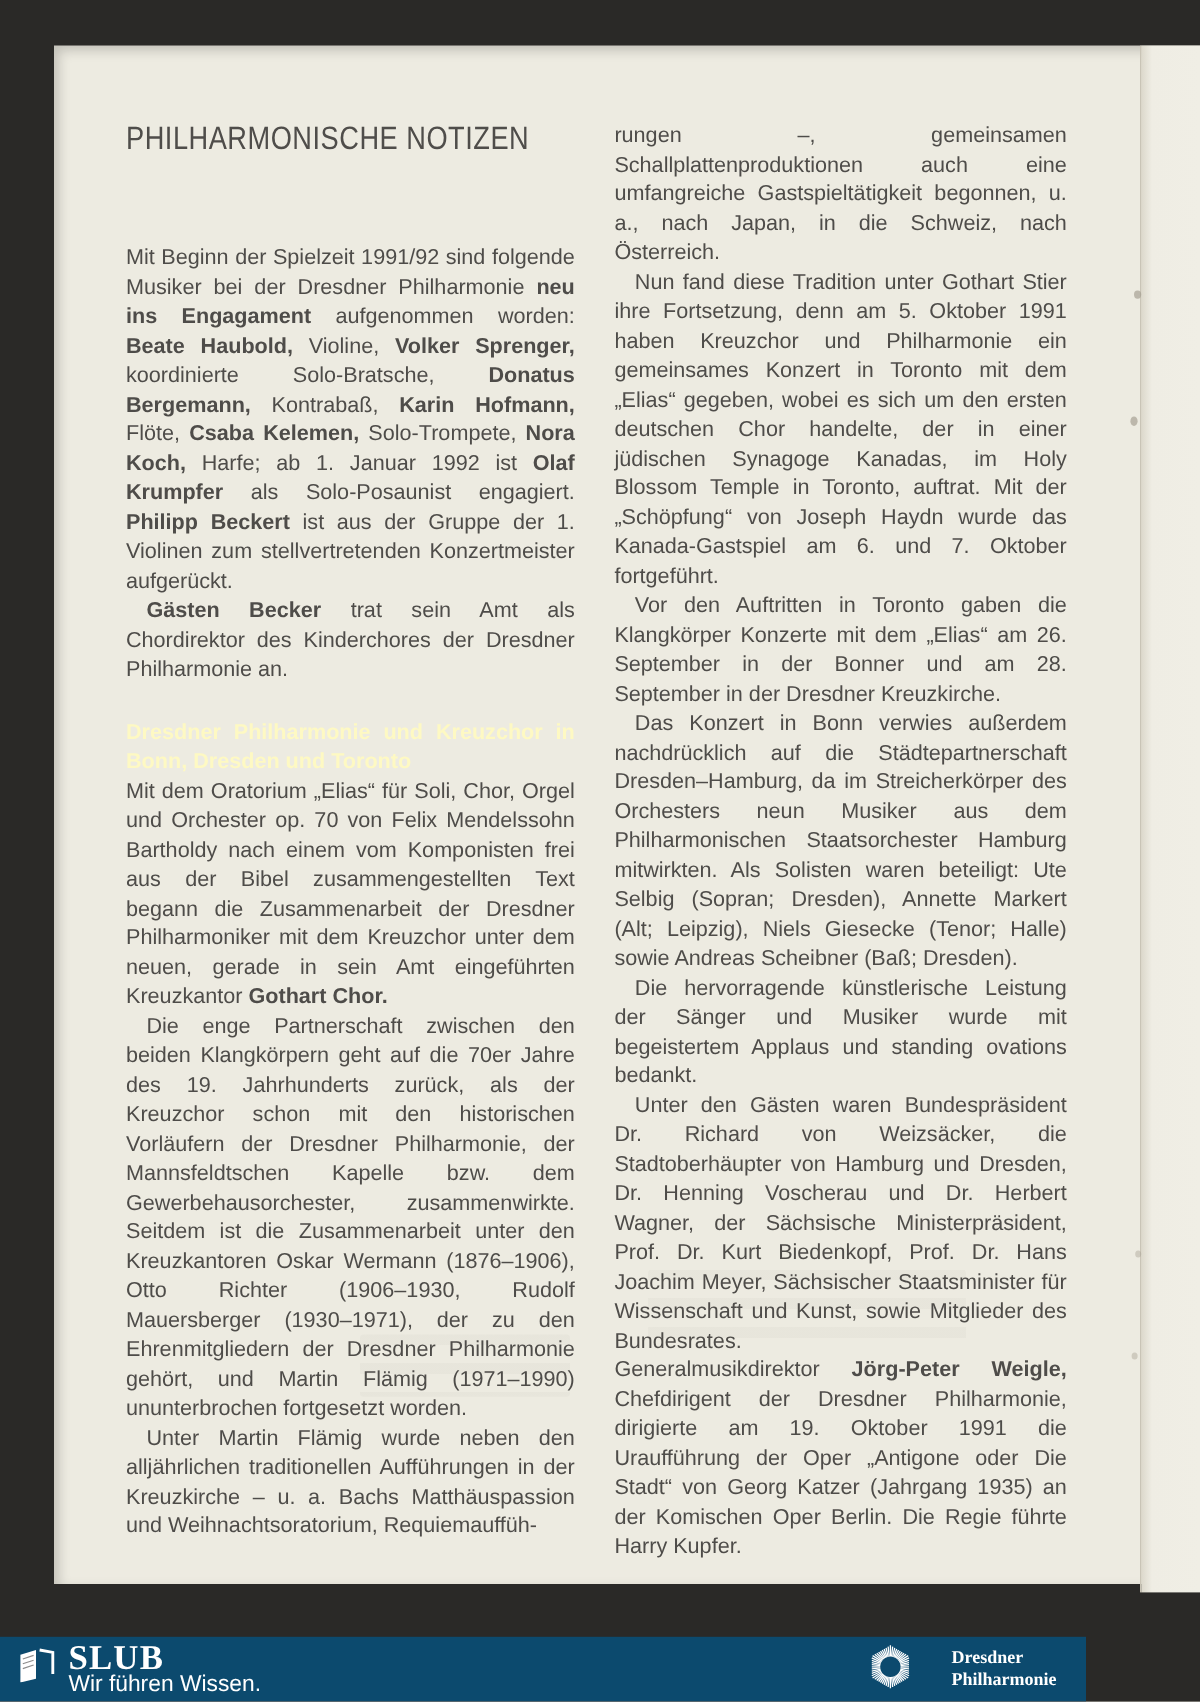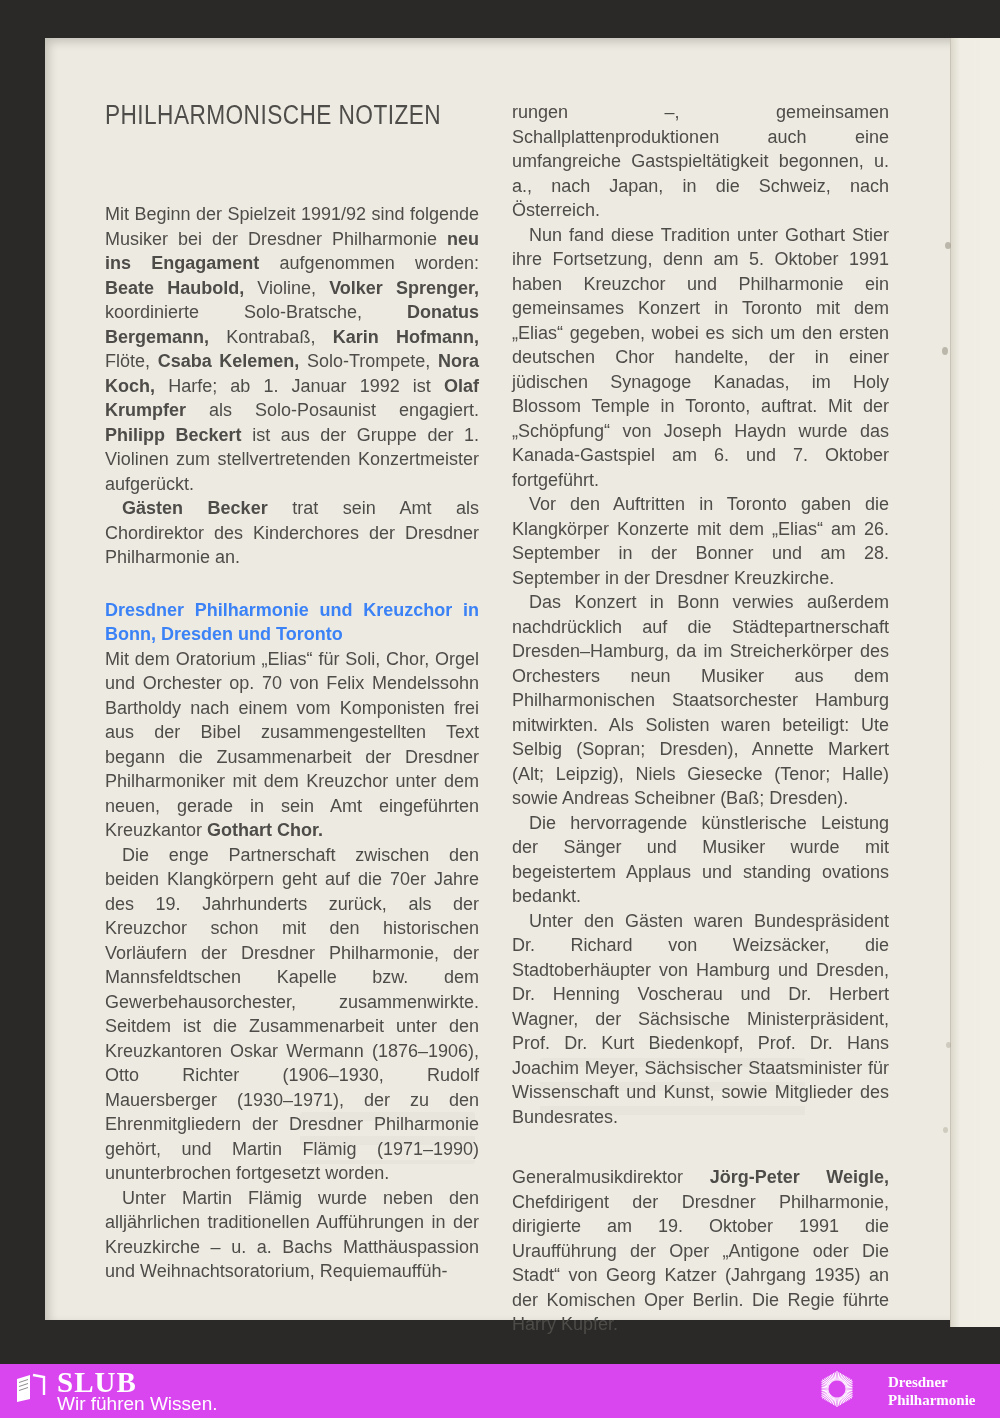--- a/index.html
+++ b/index.html
@@ -32,31 +32,31 @@
     font-size:18px;line-height:24.5px;text-align:justify;
   }
   .col-left{left:105px;width:374px;}
   .col-right{left:512px;width:377px;}
   .title{
     font-size:27px;font-weight:400;color:#4f4d4a;white-space:nowrap;
     margin:0 0 72px 0;line-height:30px;letter-spacing:.5px;
     transform:scaleX(.84);transform-origin:left top;text-align:left;
   }
   .heading{
-    font-size:18px;line-height:24.5px;font-weight:700;color:#3b82f6;
+    font-size:18px;line-height:24.5px;font-weight:700;color:#fef9c3;
     margin:28px 0 0 0;text-align:justify;
   }
   p.para{margin:0;}
   p.para.indent{text-indent:17px;}
-  p.para.spaced{margin-top:36px;}
+  p.para.spaced{}
   .b{font-weight:700;}
   
   .footer{
-    position:absolute;left:0;top:1364px;width:1000px;height:54px;
-    background:#d946ef;color:#fff;
+    position:absolute;left:0;top:1364px;width:905px;height:54px;
+    background:#0c4a6e;color:#fff;
   }
   .slub{position:absolute;left:14px;top:4px;display:flex;align-items:flex-start;}
   .slub-icon{margin-top:4px;}
   .slub-textwrap{margin-left:9px;}
   .slub-name{
     font-family:"Liberation Serif",serif;font-weight:700;font-size:29px;
     line-height:28px;letter-spacing:1px;
   }
   .slub-tagline{font-size:19px;font-weight:400;line-height:16px;}
   .phil{position:absolute;right:8px;top:0;height:54px;display:flex;align-items:center;}

